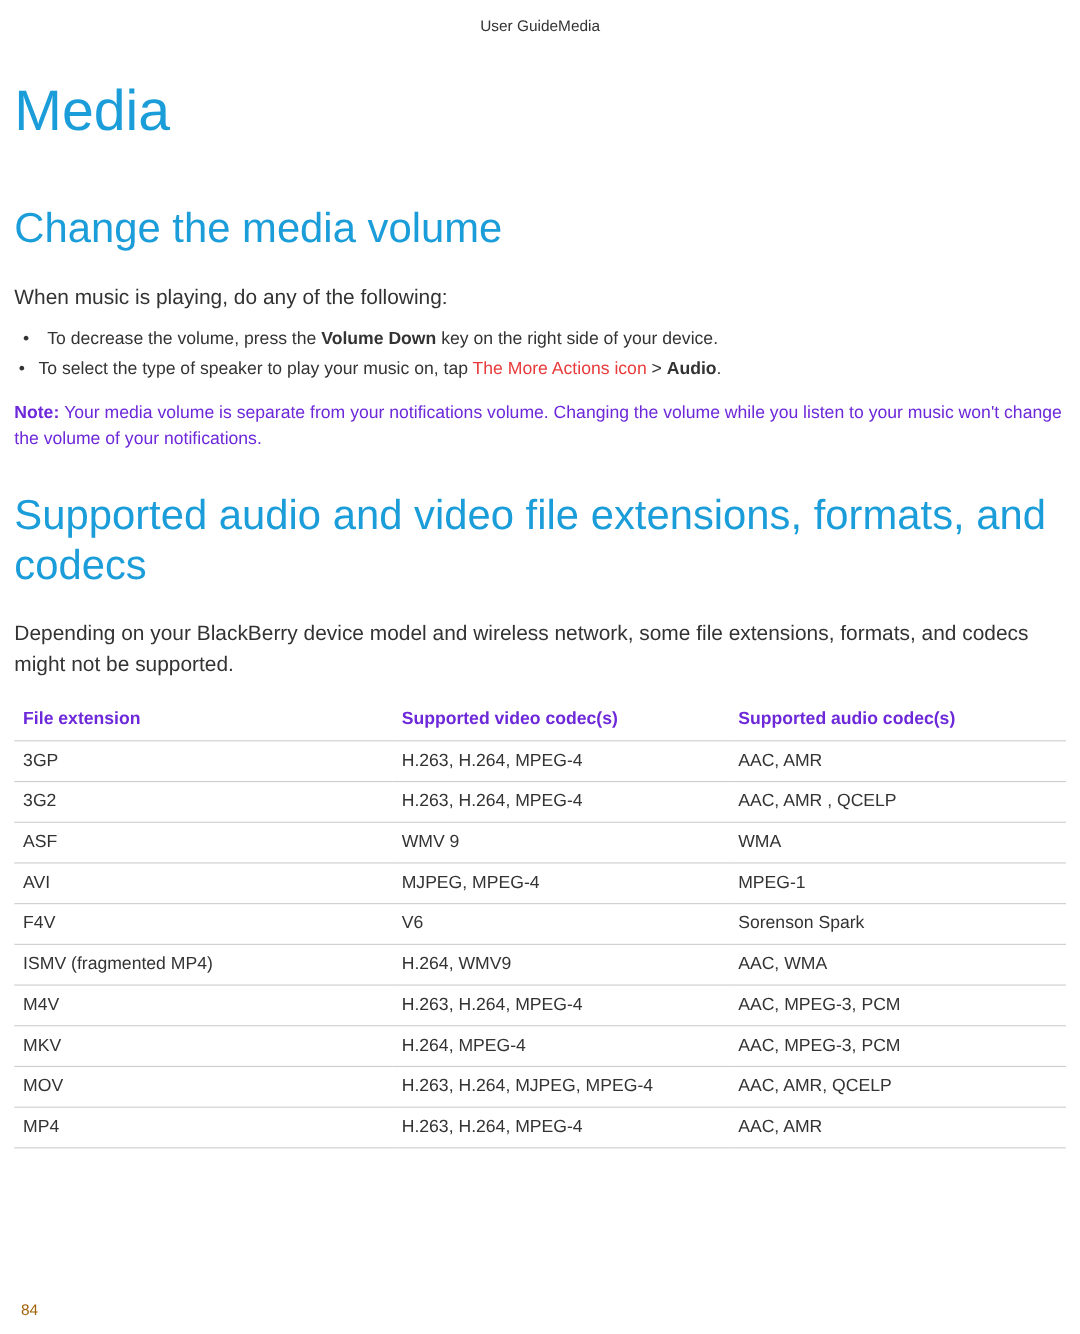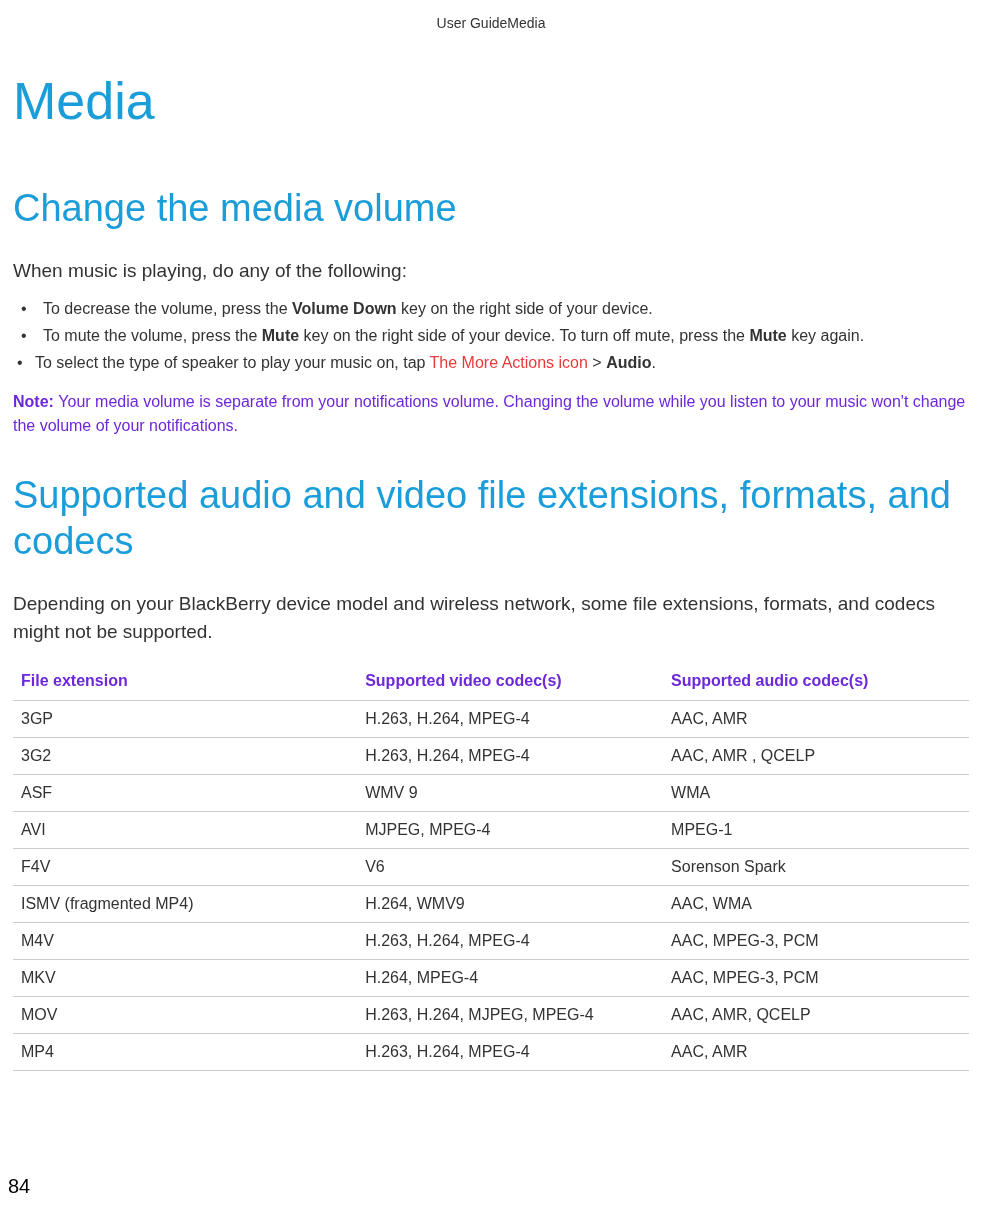--- a/index.html
+++ b/index.html
@@ -101,46 +101,43 @@
       color: #333;
       padding: 9px 8px;
       border-bottom: 1px solid #ccc;
     }
     th:nth-child(1), td:nth-child(1) { width: 36%; }
     th:nth-child(2), td:nth-child(2) { width: 32%; }
     th:nth-child(3), td:nth-child(3) { width: 32%; }
     .page-number {
       position: absolute;
       bottom: 15px;
-      left: 8px;
-      font-size: 20px;
-      color: #000000;
+      left: 19px;
+      font-size: 14px;
+      color: #a16207;
     }
   </style>
 </head>
 <body>
 
 <div class="header-row">
   <span>User Guide</span>
   <span>Media</span>
 </div>
 
 <div class="content">
   <h1 class="page-title">Media</h1>
 
   <h2 class="section-heading">Change the media volume</h2>
 
   <p class="body">When music is playing, do any of the following:</p>
 
   <ul class="bullets">
     <li>
       <span>To decrease the volume, press the </span><span class="bold">Volume Down</span><span> key on the right side of your device.</span>
-    </li>
-    <li>
-      <span>To mute the volume, press the </span><span class="bold">Mute</span><span> key on the right side of your device. To turn off mute, press the </span><span class="bold">Mute</span><span> key again.</span>
     </li>
     <li class="tight">
       <span>To select the type of speaker to play your music on, tap  </span><span class="link">The More Actions icon</span><span>  &gt; </span><span class="bold">Audio</span><span>.</span>
     </li>
   </ul>
 
   <p class="note">
     <span class="bold">Note: </span><span>Your media volume is separate from your notifications volume. Changing the volume while you listen to your music won't change the volume of your notifications.</span>
   </p>
 

